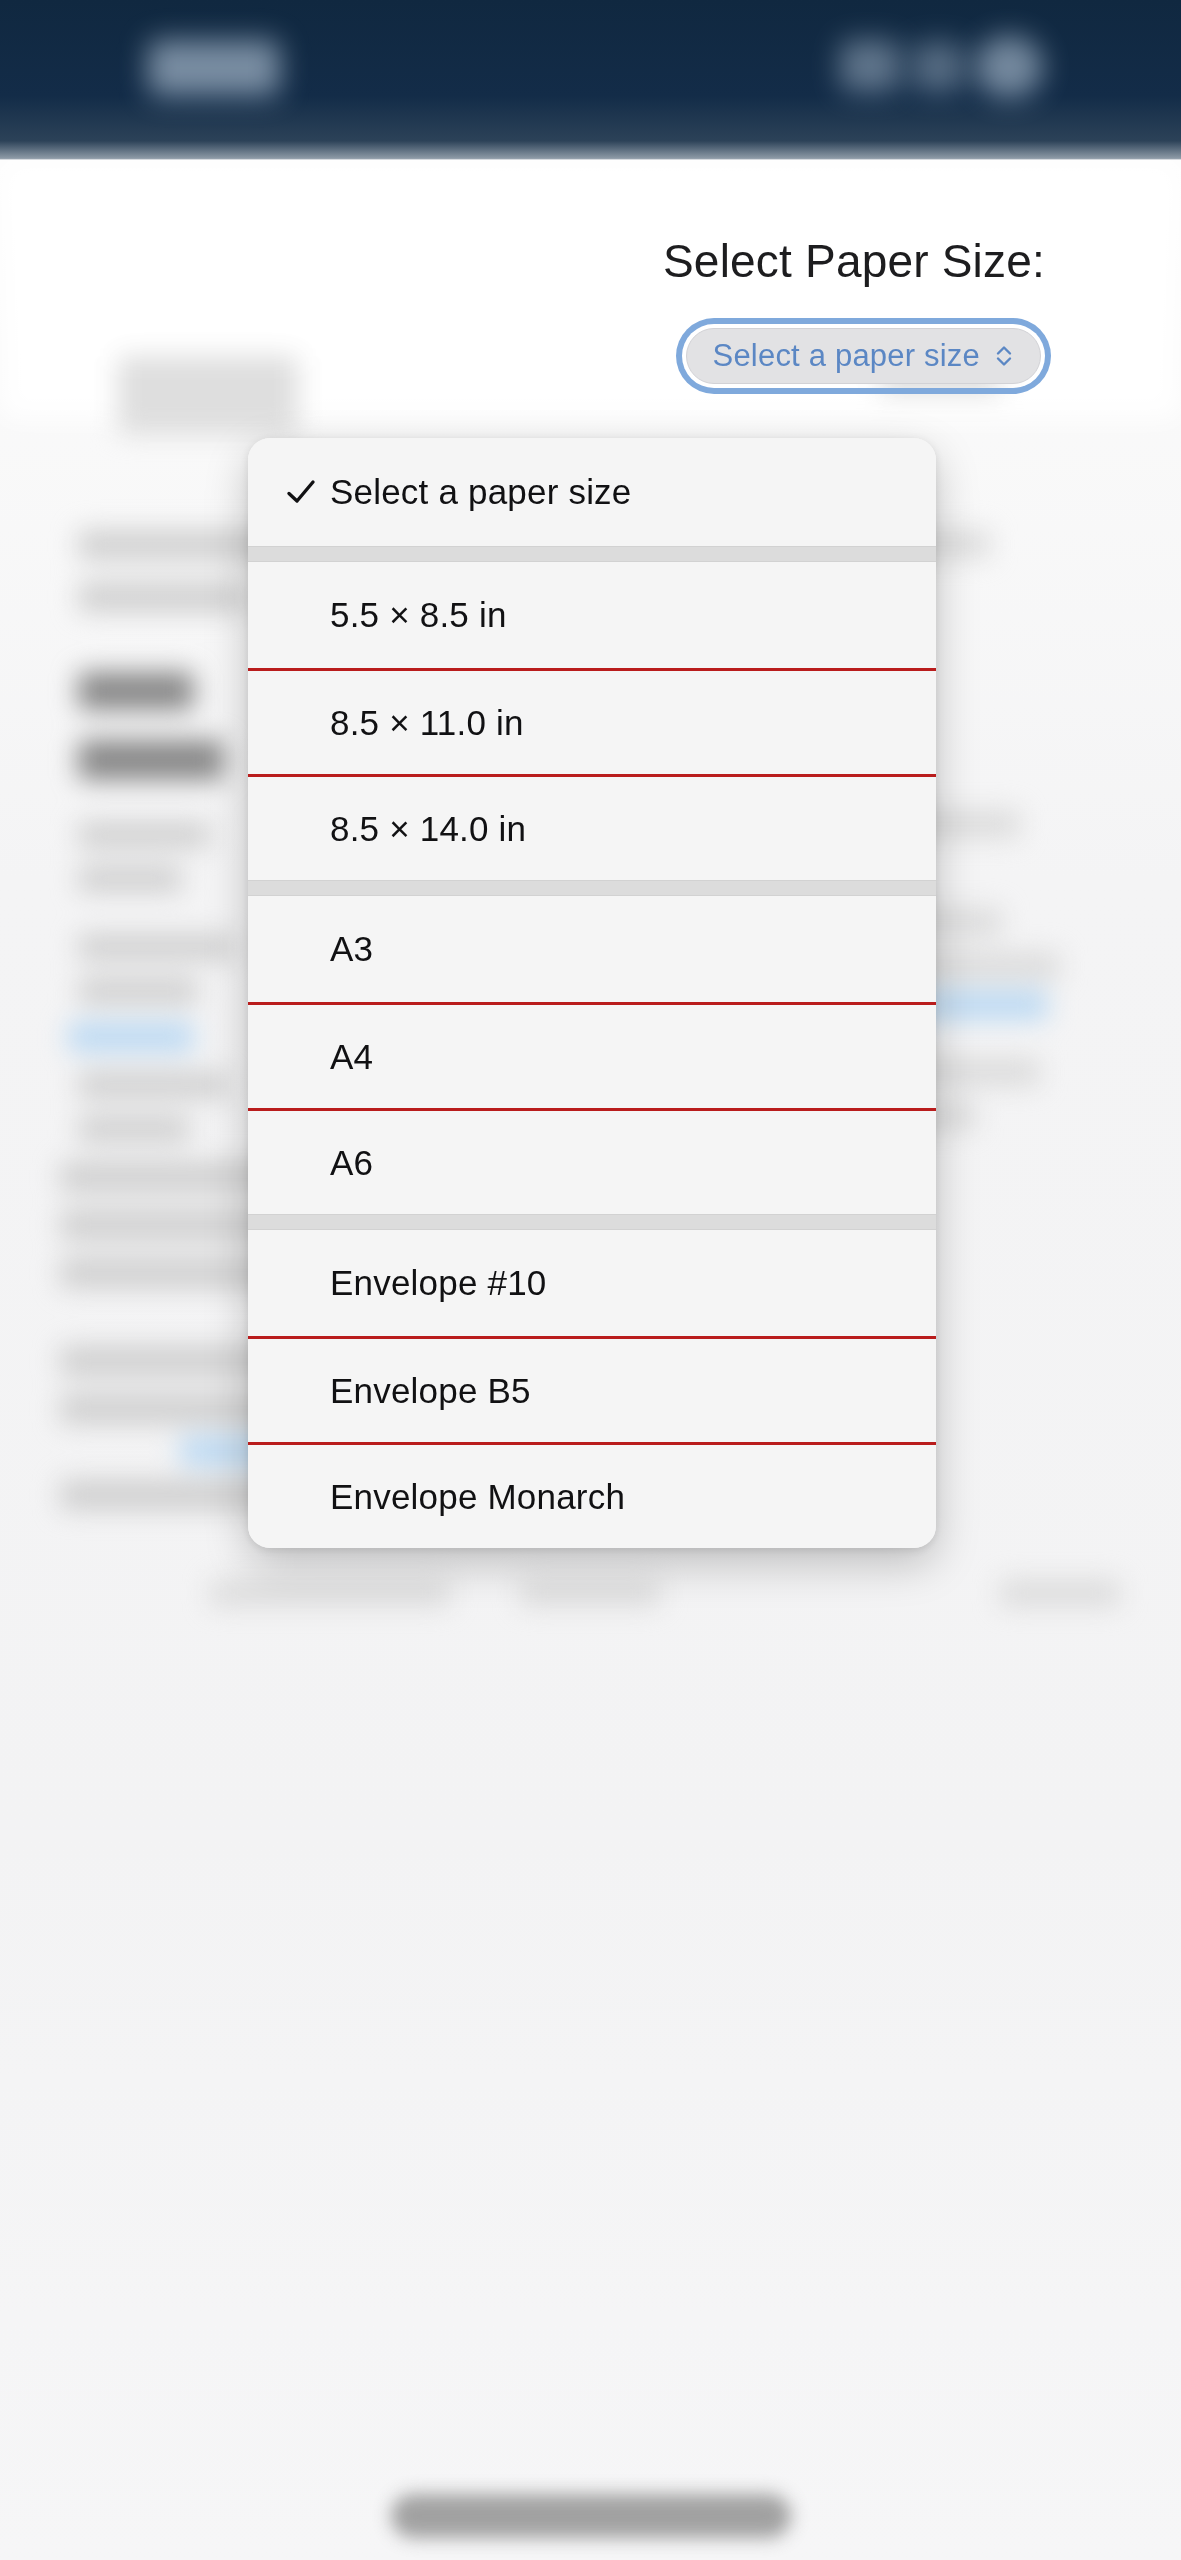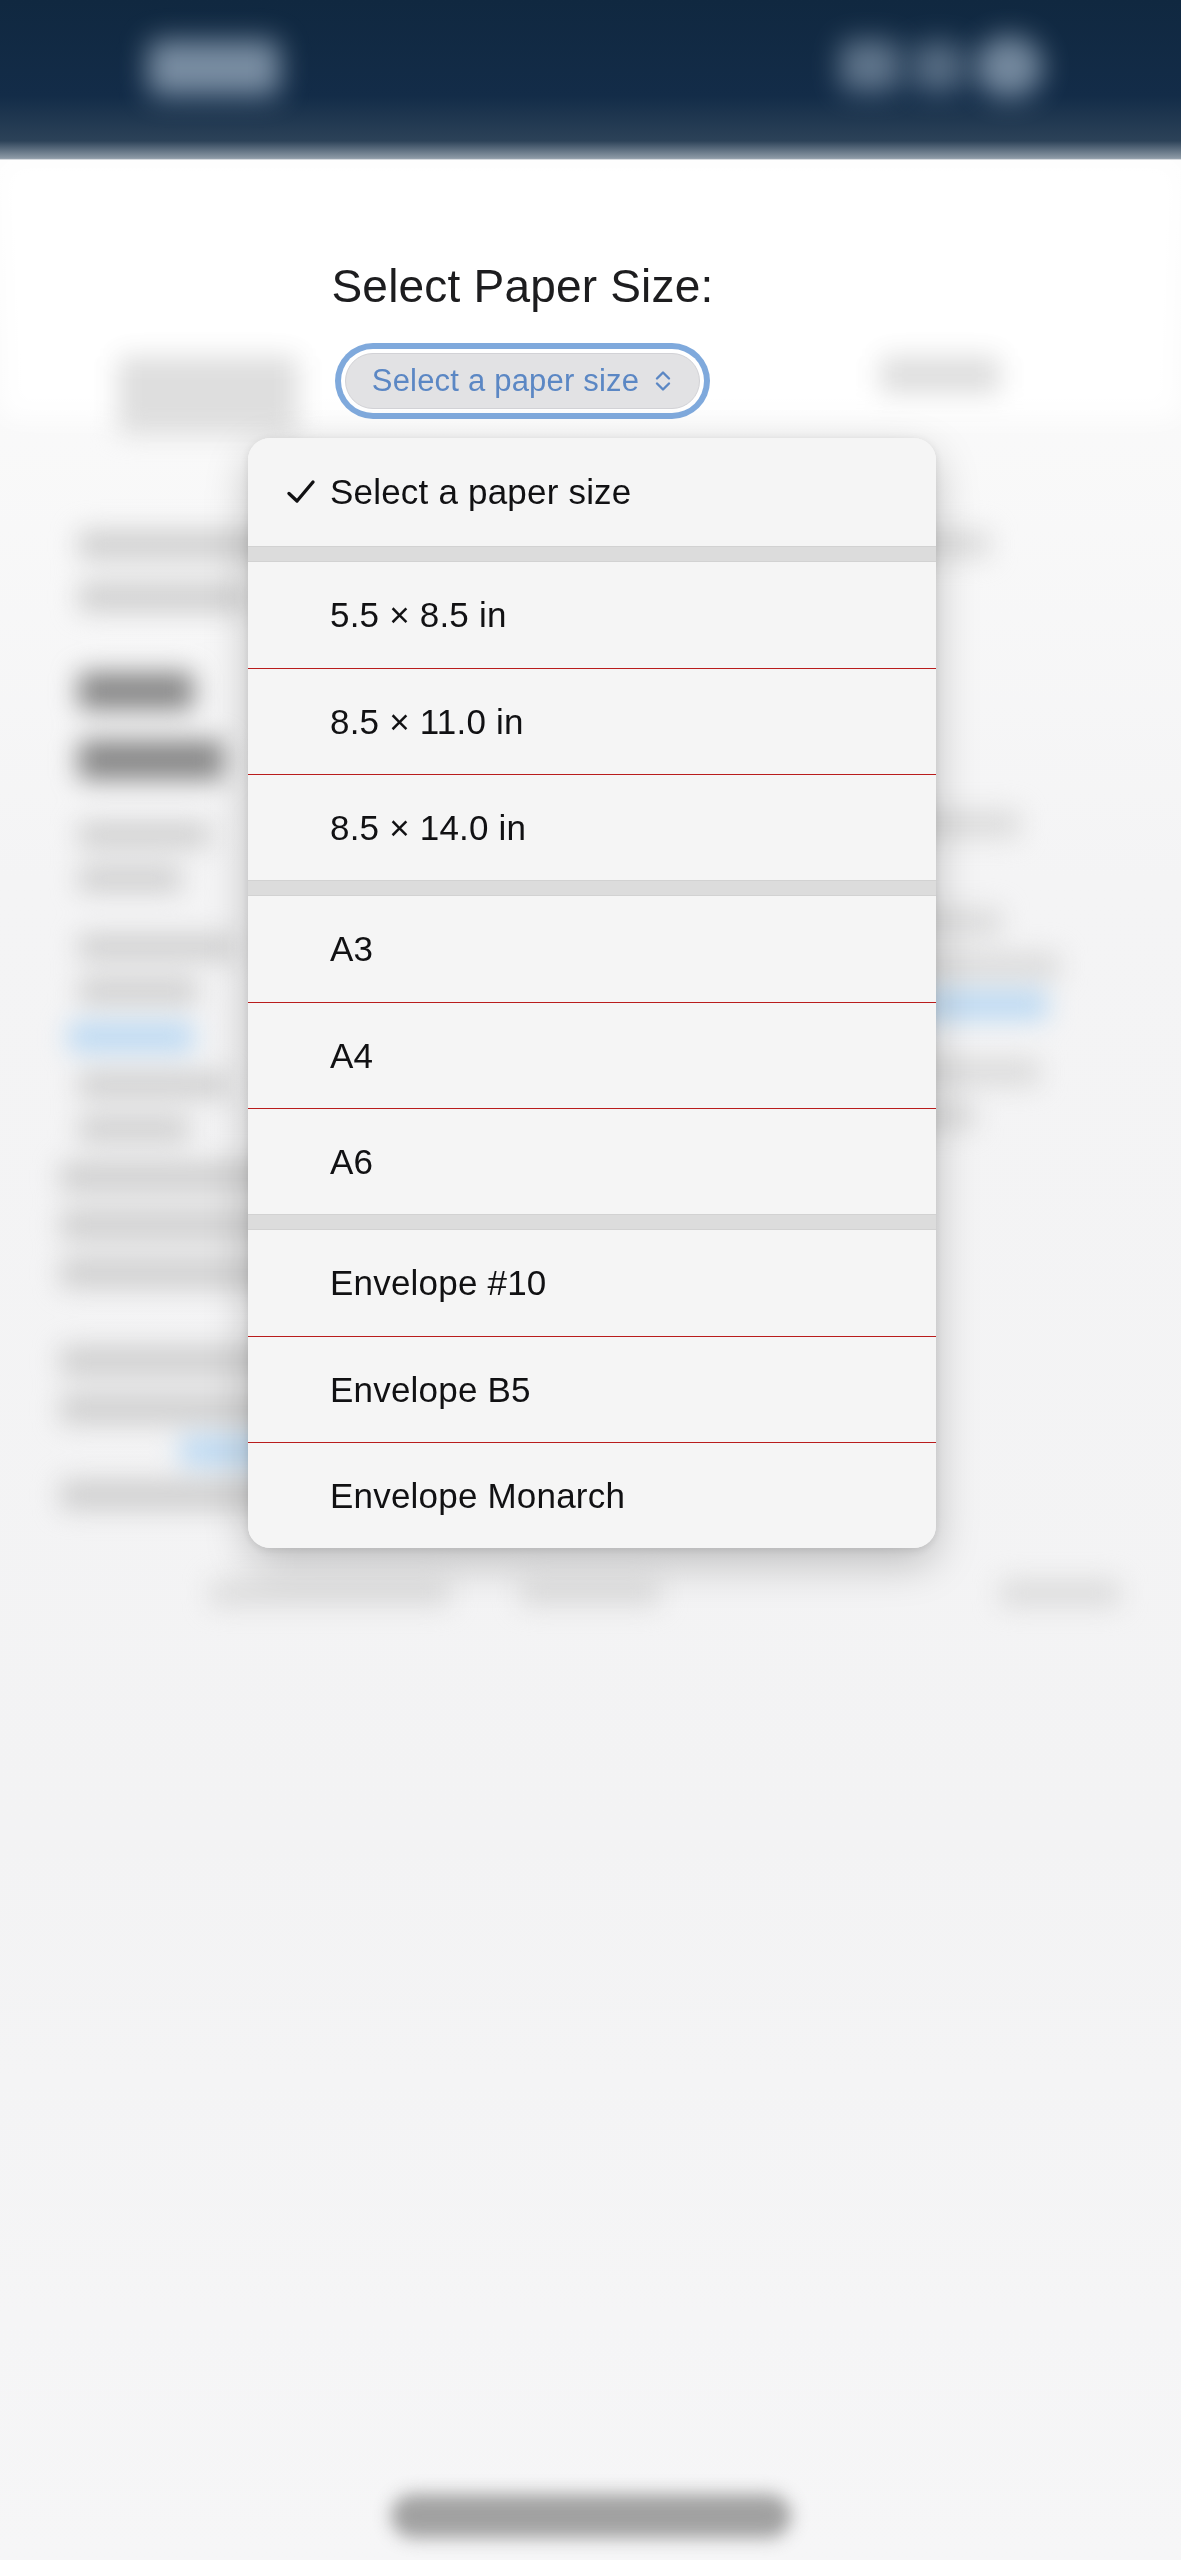--- a/index.html
+++ b/index.html
@@ -81,22 +81,21 @@
     filter: blur(9px);
     opacity: .92;
   }
 
   
   .prompt-area {
     position: absolute;
     left: 0;
     top: 160px;
     width: 1045px;
-    text-align: center;
-    margin-top: 25px;
+    text-align: right;
   }
   .prompt-title {
     font-size: 46px;
     line-height: 1;
     color: #1d1d1f;
     font-weight: 400;
     letter-spacing: .2px;
     padding-top: 78px;
   }
 
@@ -152,21 +151,21 @@
     position: relative;
     display: flex;
     align-items: center;
     height: 106px;
     padding-left: 82px;
     background: #f5f5f5;
     font-size: 35px;
     color: #111113;
     letter-spacing: .2px;
   }
-  .dd-item + .dd-item { border-top: 1px solid #b91c1c; }
+  .dd-item + .dd-item { border-top: 3px solid #b91c1c; }
   .dd-item.first { height: 108px; }
   .dd-check {
     position: absolute;
     left: 36px;
     top: 50%;
     transform: translateY(-50%);
     width: 34px;
     height: 34px;
     color: #111113;
   }

